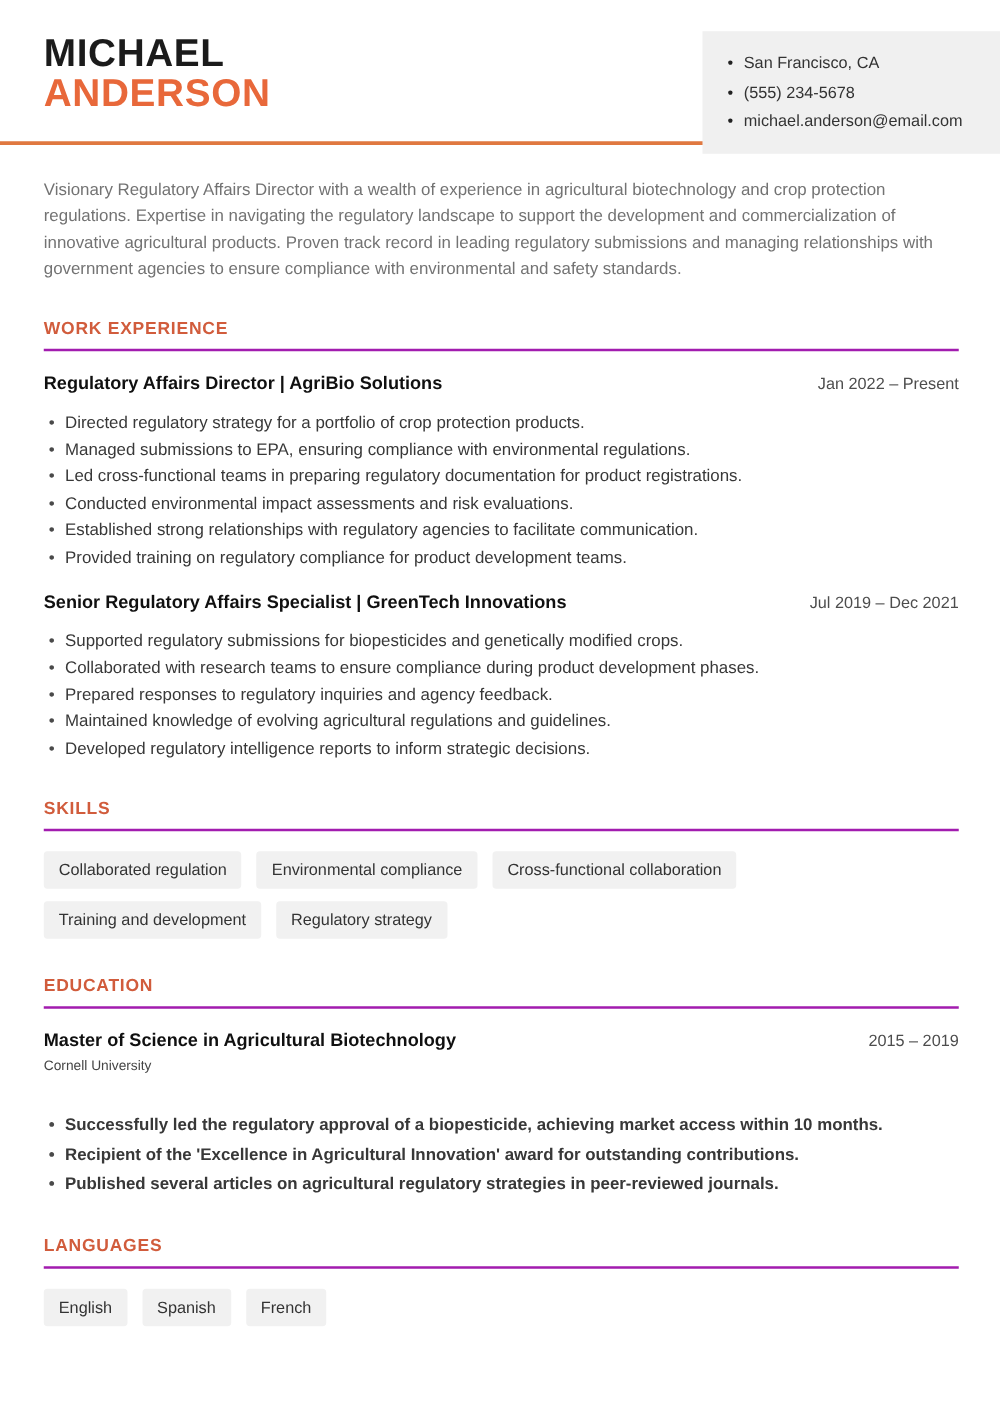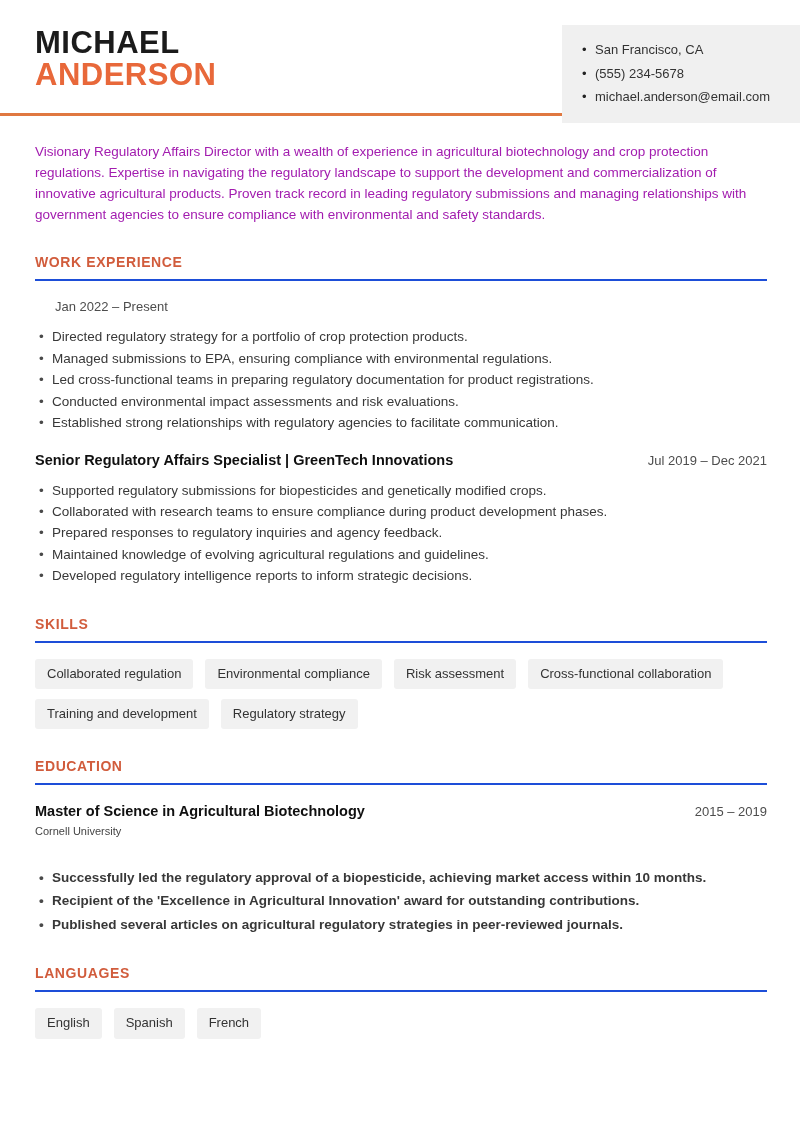--- a/index.html
+++ b/index.html
@@ -18,25 +18,25 @@
   }
   .contact-box ul{list-style:none;margin:0;padding:0;}
   .contact-box li{
     font-size:13px;color:#333333;line-height:23.5px;position:relative;padding-left:13px;
   }
   .contact-box li .bullet-dot{position:absolute;left:0;top:0;color:#222;}
   
   .top-rule{margin-top:22px;height:3px;background:#E07840;}
   
   .content{padding:0 33px 0 35px;}
-  .summary{margin:25px 0 0 0;font-size:13.5px;line-height:21px;color:#a21caf;text-align:left;}
+  .summary{margin:25px 0 0 0;font-size:13.5px;line-height:21px;color:#737373;text-align:left;}
   section{margin-top:29px;}
   .sec-h{
     margin:0;font-size:14px;font-weight:bold;color:#D15C3C;
-    letter-spacing:.6px;padding-bottom:9px;border-bottom:2px solid #1d4ed8;
+    letter-spacing:.6px;padding-bottom:9px;border-bottom:2px solid #a21caf;
   }
   .entry{margin-top:18px;}
   .entry-head{display:flex;justify-content:space-between;align-items:baseline;}
   .entry-title{margin:0;font-size:14.5px;font-weight:bold;color:#101010;}
   .entry-date{font-size:13px;color:#4d4d4d;white-space:nowrap;margin-left:20px;}
   .entry-sub{margin-top:6px;font-size:11px;color:#454545;}
   ul.bullets{list-style:none;margin:12px 0 0 0;padding:0;}
   ul.bullets li{
     position:relative;padding-left:17px;font-size:13.5px;line-height:21.4px;color:#383838;
   }
@@ -72,28 +72,30 @@
 
   <main class="content">
 
     <p class="summary">Visionary Regulatory Affairs Director with a wealth of experience in agricultural biotechnology and crop protection regulations. Expertise in navigating the regulatory landscape to support the development and commercialization of innovative agricultural products. Proven track record in leading regulatory submissions and managing relationships with government agencies to ensure compliance with environmental and safety standards.</p>
 
     <section>
       <h2 class="sec-h">WORK EXPERIENCE</h2>
 
       <div class="entry">
         <div class="entry-head">
+          <h3 class="entry-title">Regulatory Affairs Director | AgriBio Solutions</h3>
           <span class="entry-date">Jan 2022 – Present</span>
         </div>
         <ul class="bullets">
           <li>Directed regulatory strategy for a portfolio of crop protection products.</li>
           <li>Managed submissions to EPA, ensuring compliance with environmental regulations.</li>
           <li>Led cross-functional teams in preparing regulatory documentation for product registrations.</li>
           <li>Conducted environmental impact assessments and risk evaluations.</li>
           <li>Established strong relationships with regulatory agencies to facilitate communication.</li>
+          <li>Provided training on regulatory compliance for product development teams.</li>
         </ul>
       </div>
 
       <div class="entry">
         <div class="entry-head">
           <h3 class="entry-title">Senior Regulatory Affairs Specialist | GreenTech Innovations</h3>
           <span class="entry-date">Jul 2019 – Dec 2021</span>
         </div>
         <ul class="bullets">
           <li>Supported regulatory submissions for biopesticides and genetically modified crops.</li>
@@ -103,21 +105,20 @@
           <li>Developed regulatory intelligence reports to inform strategic decisions.</li>
         </ul>
       </div>
     </section>
 
     <section>
       <h2 class="sec-h">SKILLS</h2>
       <div class="tags">
         <span class="tag">Collaborated regulation</span>
         <span class="tag">Environmental compliance</span>
-        <span class="tag">Risk assessment</span>
         <span class="tag">Cross-functional collaboration</span>
         <span class="tag">Training and development</span>
         <span class="tag">Regulatory strategy</span>
       </div>
     </section>
 
     <section>
       <h2 class="sec-h">EDUCATION</h2>
       <div class="entry">
         <div class="entry-head">

